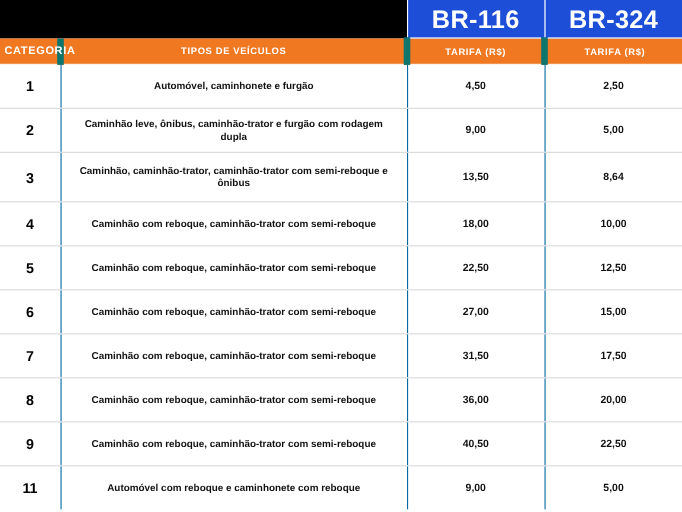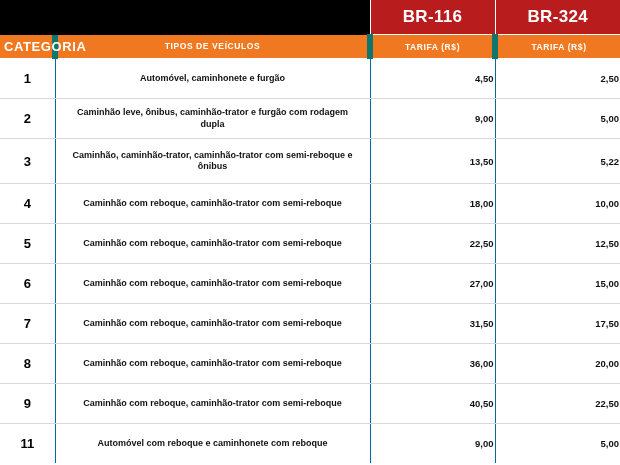--- a/index.html
+++ b/index.html
@@ -34,24 +34,24 @@
   tr.head-highways td {
     height: 34px;
     padding: 0;
     vertical-align: middle;
   }
   td.hw-blank {
     background: #000000;
     border: none;
   }
   td.hw-name {
-    background: #b91c1c;
+    background: #1d4ed8;
     color: #ffffff;
     text-align: center;
-    font-size: 17px;
+    font-size: 23px;
     font-weight: bold;
     letter-spacing: 0.3px;
     border-left: 1px solid #ffffff;
     border-bottom: 1px solid #ffffff;
   }
 
   
   tr.head-cols td {
     height: 23px;
     padding: 0 4px;
@@ -60,21 +60,21 @@
     color: #ffffff;
     font-size: 8.5px;
     font-weight: bold;
     letter-spacing: 0.6px;
     text-align: center;
     border-left: 6px solid #0f766e;
     border-bottom: 1px solid #ffffff;
   }
   tr.head-cols td.hc-cat {
     border-left: none;
-    font-size: 13px;
+    font-size: 10px;
   }
 
   
   tbody tr td {
     border-bottom: 1px solid #d9d9d9;
     border-left: 1px solid #0369a1;
     vertical-align: middle;
     color: #1a1a1a;
   }
   tbody tr td.cell-cat {
@@ -86,21 +86,21 @@
   }
   tbody tr td.cell-type {
     text-align: center;
     font-size: 9px;
     font-weight: bold;
     padding: 4px 10px;
     line-height: 1.25;
     color: #111111;
   }
   tbody tr td.cell-price {
-    text-align: right;
+    text-align: center;
     font-size: 9.5px;
     font-weight: bold;
     color: #111111;
   }
   tbody tr.row-std td { height: 31px; }
   tbody tr.row-tall td { height: 36px; }
   tbody tr:last-child td { border-bottom: none; }
 </style>
 </head>
 <body>
@@ -136,21 +136,21 @@
       <tr class="row-std">
         <td class="cell-cat">2</td>
         <td class="cell-type">Caminhão leve, ônibus, caminhão-trator e furgão com rodagem dupla</td>
         <td class="cell-price">9,00</td>
         <td class="cell-price">5,00</td>
       </tr>
       <tr class="row-tall">
         <td class="cell-cat">3</td>
         <td class="cell-type">Caminhão, caminhão-trator, caminhão-trator com semi-reboque e ônibus</td>
         <td class="cell-price">13,50</td>
-        <td class="cell-price">5,22</td>
+        <td class="cell-price">8,64</td>
       </tr>
       <tr class="row-std">
         <td class="cell-cat">4</td>
         <td class="cell-type">Caminhão com reboque, caminhão-trator com semi-reboque</td>
         <td class="cell-price">18,00</td>
         <td class="cell-price">10,00</td>
       </tr>
       <tr class="row-std">
         <td class="cell-cat">5</td>
         <td class="cell-type">Caminhão com reboque, caminhão-trator com semi-reboque</td>

